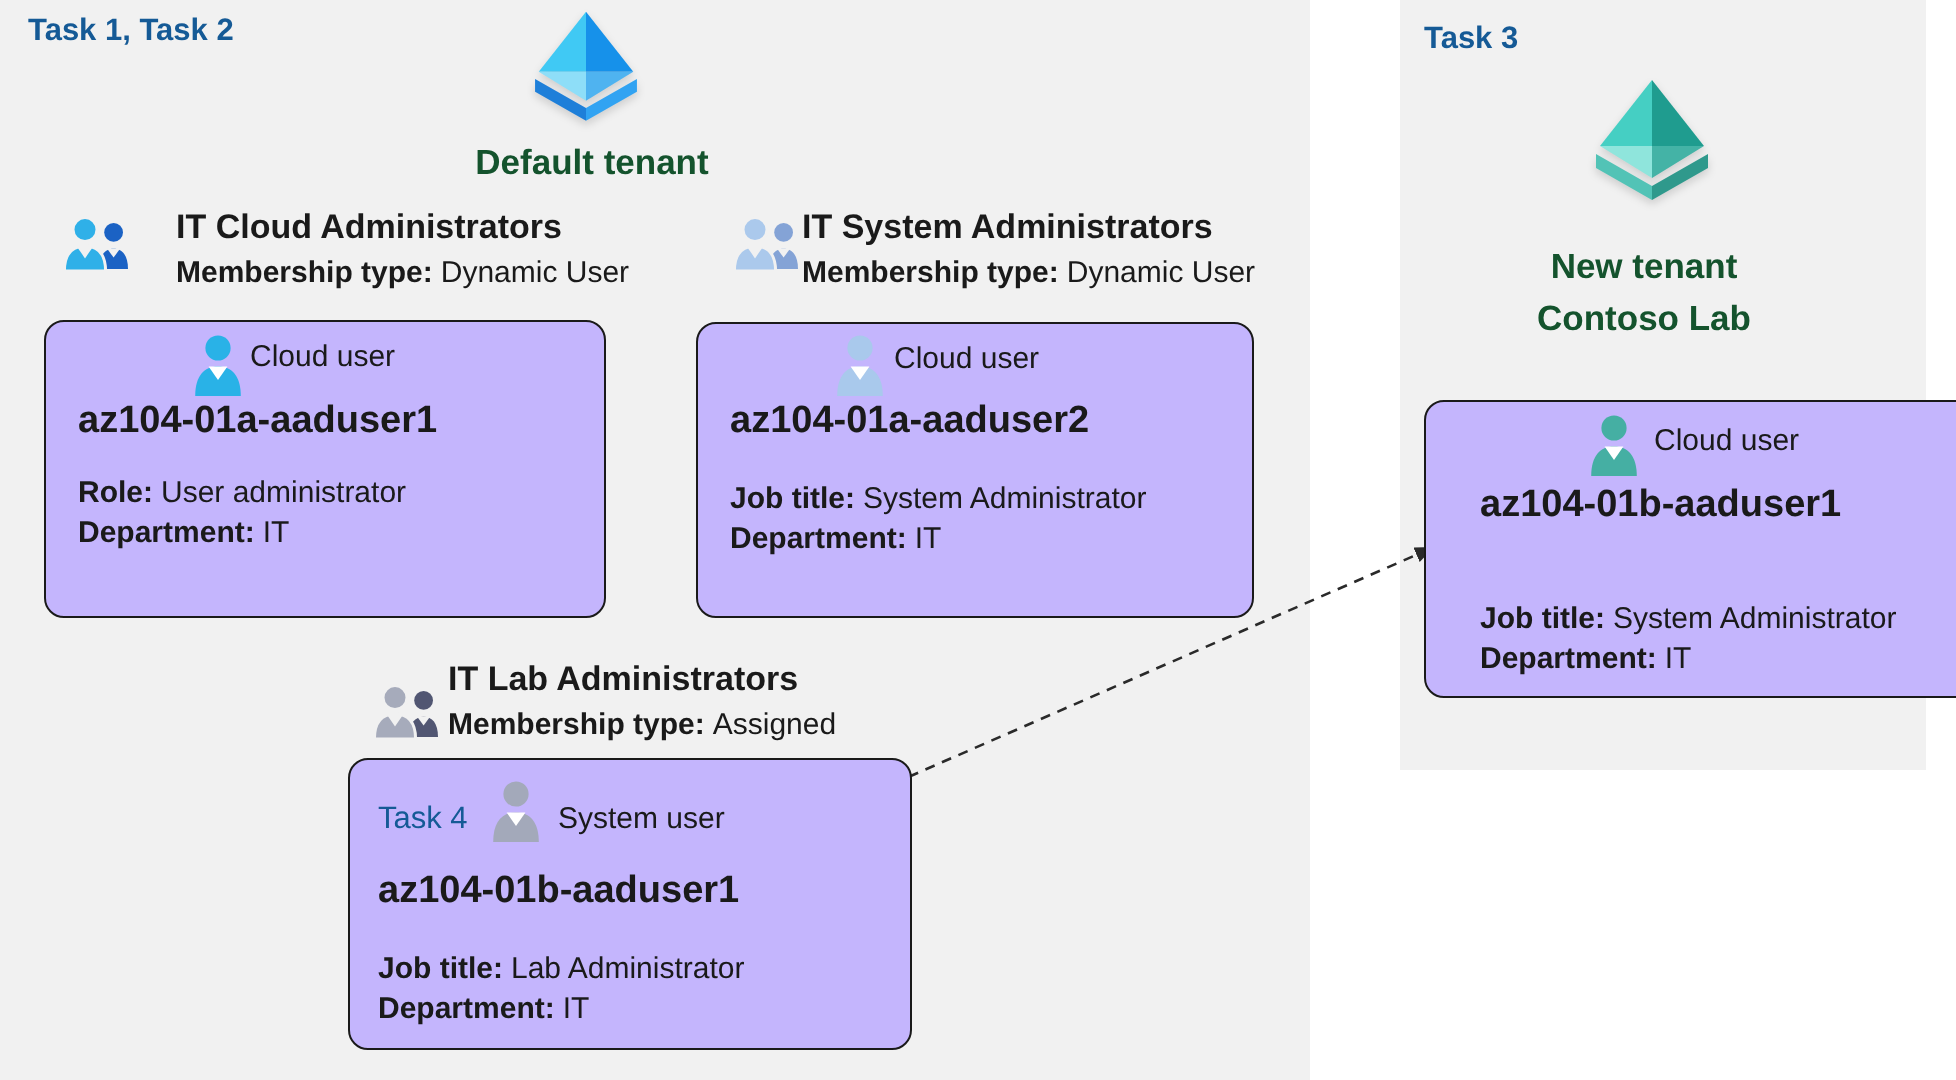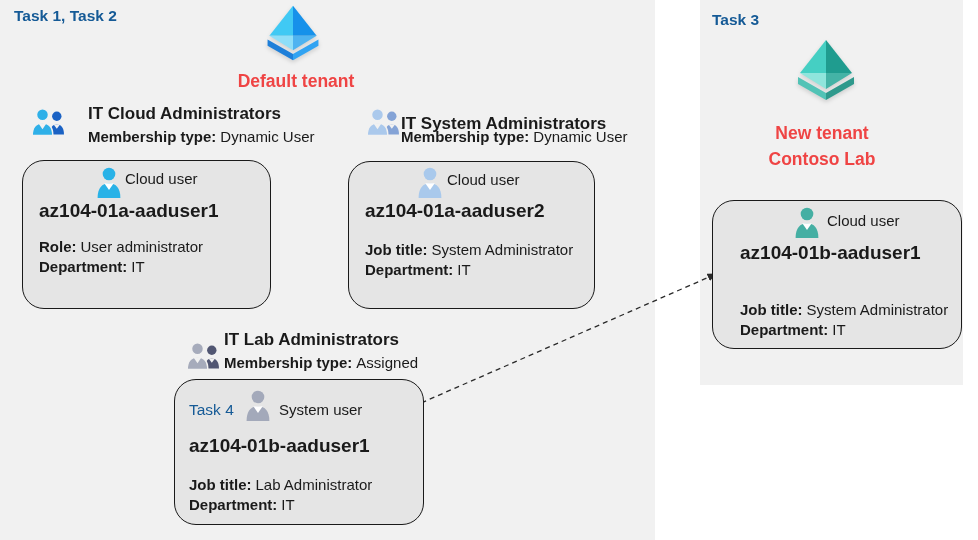--- a/index.html
+++ b/index.html
@@ -13,32 +13,32 @@
   .abs{position:absolute;}
   .area{position:absolute;background:#f1f1f1;}
   .main-area{left:0;top:0;width:655px;height:540px;}
   .side-panel{left:700px;top:0;width:263px;height:385px;}
 
   .task-label{
     position:absolute;font-weight:bold;font-size:15.5px;color:#155a96;
     white-space:nowrap;line-height:20px;
   }
   .tenant-title{
-    position:absolute;font-weight:bold;font-size:17.5px;color:#ef4444;
+    position:absolute;font-weight:bold;font-size:17.5px;color:#14532d;
     text-align:center;white-space:nowrap;line-height:22px;
   }
   .group-name{
     position:absolute;font-weight:bold;font-size:17px;white-space:nowrap;line-height:20px;
   }
   .field{font-size:15px;line-height:20px;white-space:nowrap;}
   .field b{margin-right:4px;}
   .membership{position:absolute;}
 
   .card{
-    position:absolute;background:#e5e5e5;border:1.4px solid #1a1a1a;border-radius:22px;
+    position:absolute;background:#c4b5fd;border:1.4px solid #1a1a1a;border-radius:10px;padding-left:32px;
   }
   .card .type-label{position:absolute;font-size:15px;white-space:nowrap;line-height:20px;}
   .card .user-name{position:absolute;font-weight:bold;font-size:19px;white-space:nowrap;line-height:20px;}
   .card .fields{position:absolute;}
   .card .inner-task{position:absolute;font-weight:normal;font-size:15.5px;color:#155a96;white-space:nowrap;line-height:20px;}
 
   .person-icon{position:absolute;}
   .group-icon{position:absolute;width:35px;height:31px;}
   .g1{--front:#2fb0e8;--back:#1b62c4;--bgc:#f1f1f1;}
   .g2{--front:#abc9ec;--back:#84a3d6;--bgc:#f1f1f1;}
@@ -118,21 +118,21 @@
       </div>
       <div class="field">
         <b>Department:</b><span>IT</span>
       </div>
     </div>
   </div>
 
   <svg class="group-icon g2" style="left:366px;top:106px">
     <use href="#sym-group"></use>
     </svg>
-  <div class="group-name abs" style="left:401px;top:114px">IT System Administrators</div>
+  <div class="group-name abs" style="left:401px;top:104px">IT System Administrators</div>
   <div class="membership field" style="left:401px;top:127px">
     <b>Membership type:</b><span>Dynamic User</span>
   </div>
 
   <div class="card" style="left:348px;top:161px;width:245px;height:146px">
     <svg class="person-icon p-lightblue" style="left:68px;top:5px;width:26px;height:31px">
         <use href="#sym-person"></use>
       </svg>
     <div class="type-label" style="left:98px;top:8px">Cloud user</div>
     <div class="user-name" style="left:16px;top:39px">az104-01a-aaduser2</div>

